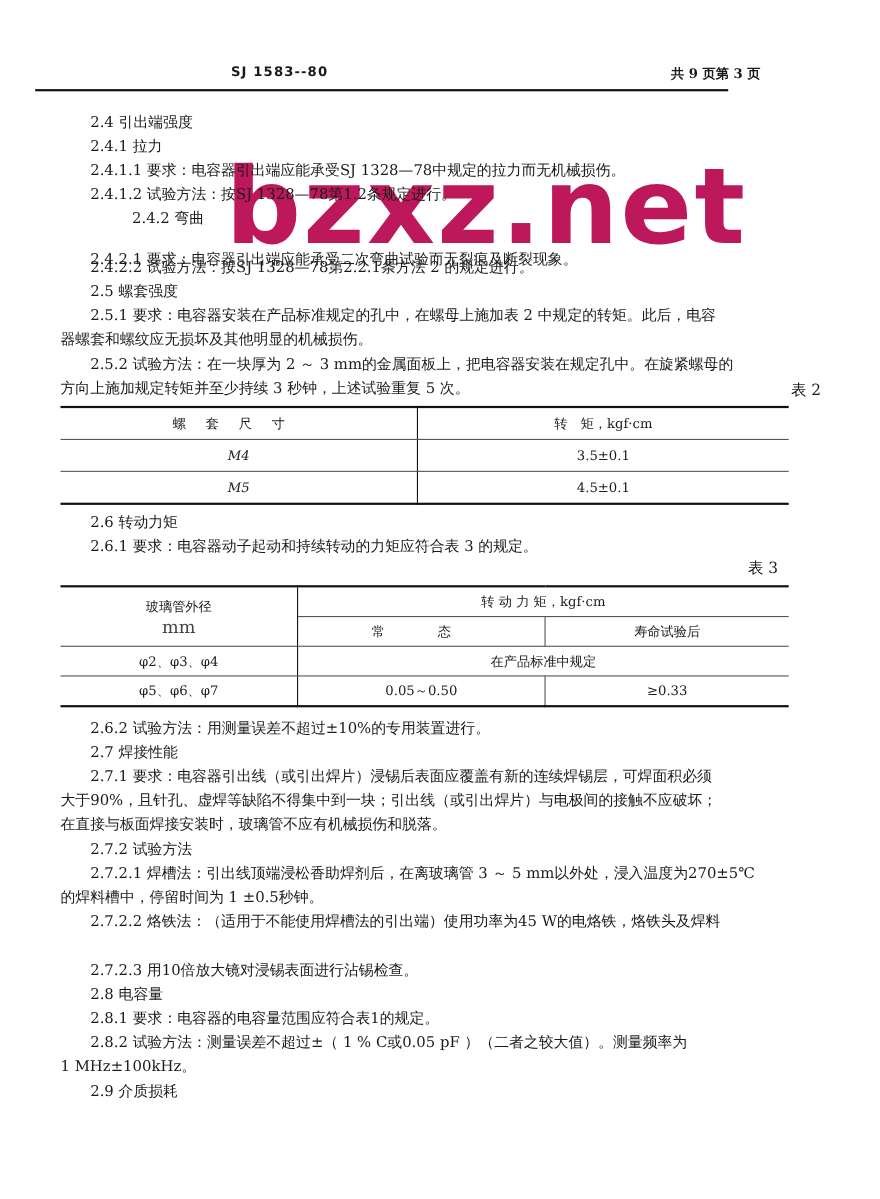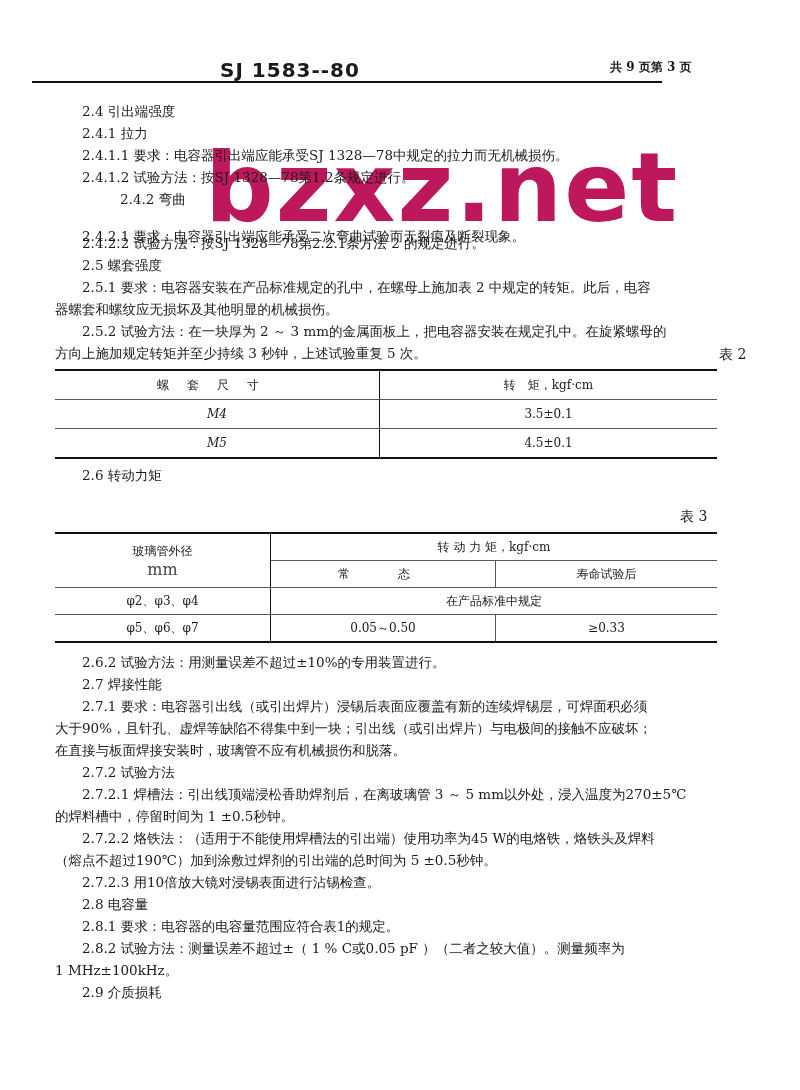--- a/index.html
+++ b/index.html
@@ -11,21 +11,21 @@
   .watermark {
     position: absolute; left: 205px; top: 140px;
     font-family: "DejaVu Sans", "Liberation Sans", sans-serif;
     font-weight: bold; font-size: 96px; letter-spacing: 2px;
     color: #be185d; z-index: 0; line-height: 1;
   }
   .page { position: absolute; left: 0; top: 0; width: 800px; height: 1090px; z-index: 1; }
   .header-std {
     position: absolute; left: 210px; top: 58px;
     font-family: "DejaVu Sans", "Liberation Sans", sans-serif;
-    font-weight: bold; font-size: 20px; letter-spacing: 1px; margin-left: 10px;
+    font-weight: bold; font-size: 12px; letter-spacing: 1px;
   }
   .header-page {
     position: absolute; left: 610px; top: 59px; font-size: 12px; font-weight: bold;
   }
   .header-rule {
     position: absolute; left: 32px; top: 81px; width: 422px; height: 0;
     border-top: 2.5px solid #111;
   }
   .line {
     position: absolute; font-size: 13.5px; white-space: nowrap; line-height: 18px;
@@ -80,20 +80,21 @@
       <td>3.5±0.1</td>
     </tr>
     <tr>
       <td class="c1" style="font-style:italic;">M5</td>
       <td>4.5±0.1</td>
     </tr>
   </tbody>
     </table>
 
   <div class="line" style="left:82px;top:466px;">2.6 转动力矩</div>
+  <div class="line" style="left:82px;top:488px;">2.6.1 要求：电容器动子起动和持续转动的力矩应符合表 3 的规定。</div>
 
   <div class="caption" style="left:680px;top:508px;">表 3</div>
   <table class="t3">
     <tbody>
         <tr>
       <td class="c1" rowspan="2">
         <div>玻璃管外径</div>
         <div class="small">mm</div>
       </td>
       <td colspan="2">转 动 力 矩，kgf·cm</td>
@@ -116,20 +117,19 @@
 
   <div class="line" style="left:82px;top:653px;">2.6.2 试验方法：用测量误差不超过±10%的专用装置进行。</div>
   <div class="line" style="left:82px;top:675px;">2.7 焊接性能</div>
   <div class="line" style="left:82px;top:697px;">2.7.1 要求：电容器引出线（或引出焊片）浸锡后表面应覆盖有新的连续焊锡层，可焊面积必须</div>
   <div class="line" style="left:55px;top:719px;">大于90%，且针孔、虚焊等缺陷不得集中到一块；引出线（或引出焊片）与电极间的接触不应破坏；</div>
   <div class="line" style="left:55px;top:741px;">在直接与板面焊接安装时，玻璃管不应有机械损伤和脱落。</div>
   <div class="line" style="left:82px;top:763px;">2.7.2 试验方法</div>
   <div class="line" style="left:82px;top:785px;">2.7.2.1 焊槽法：引出线顶端浸松香助焊剂后，在离玻璃管 3 ～ 5 mm以外处，浸入温度为270±5℃</div>
   <div class="line" style="left:55px;top:807px;">的焊料槽中，停留时间为 1 ±0.5秒钟。</div>
   <div class="line" style="left:82px;top:829px;">2.7.2.2 烙铁法：（适用于不能使用焊槽法的引出端）使用功率为45 W的电烙铁，烙铁头及焊料</div>
-  <div class="line" style="left:55px;top:851px;">（熔点不超过190℃）加到涂敷过焊剂的引出端的总时间为 5 ±0.5秒钟。</div>
   <div class="line" style="left:82px;top:873px;">2.7.2.3 用10倍放大镜对浸锡表面进行沾锡检查。</div>
   <div class="line" style="left:82px;top:895px;">2.8 电容量</div>
   <div class="line" style="left:82px;top:917px;">2.8.1 要求：电容器的电容量范围应符合表1的规定。</div>
   <div class="line" style="left:82px;top:939px;">2.8.2 试验方法：测量误差不超过±（ 1 % C或0.05 pF ）（二者之较大值）。测量频率为</div>
   <div class="line" style="left:55px;top:961px;">1 MHz±100kHz。</div>
   <div class="line" style="left:82px;top:983px;">2.9 介质损耗</div>
 </div>
 
 </body></html>

